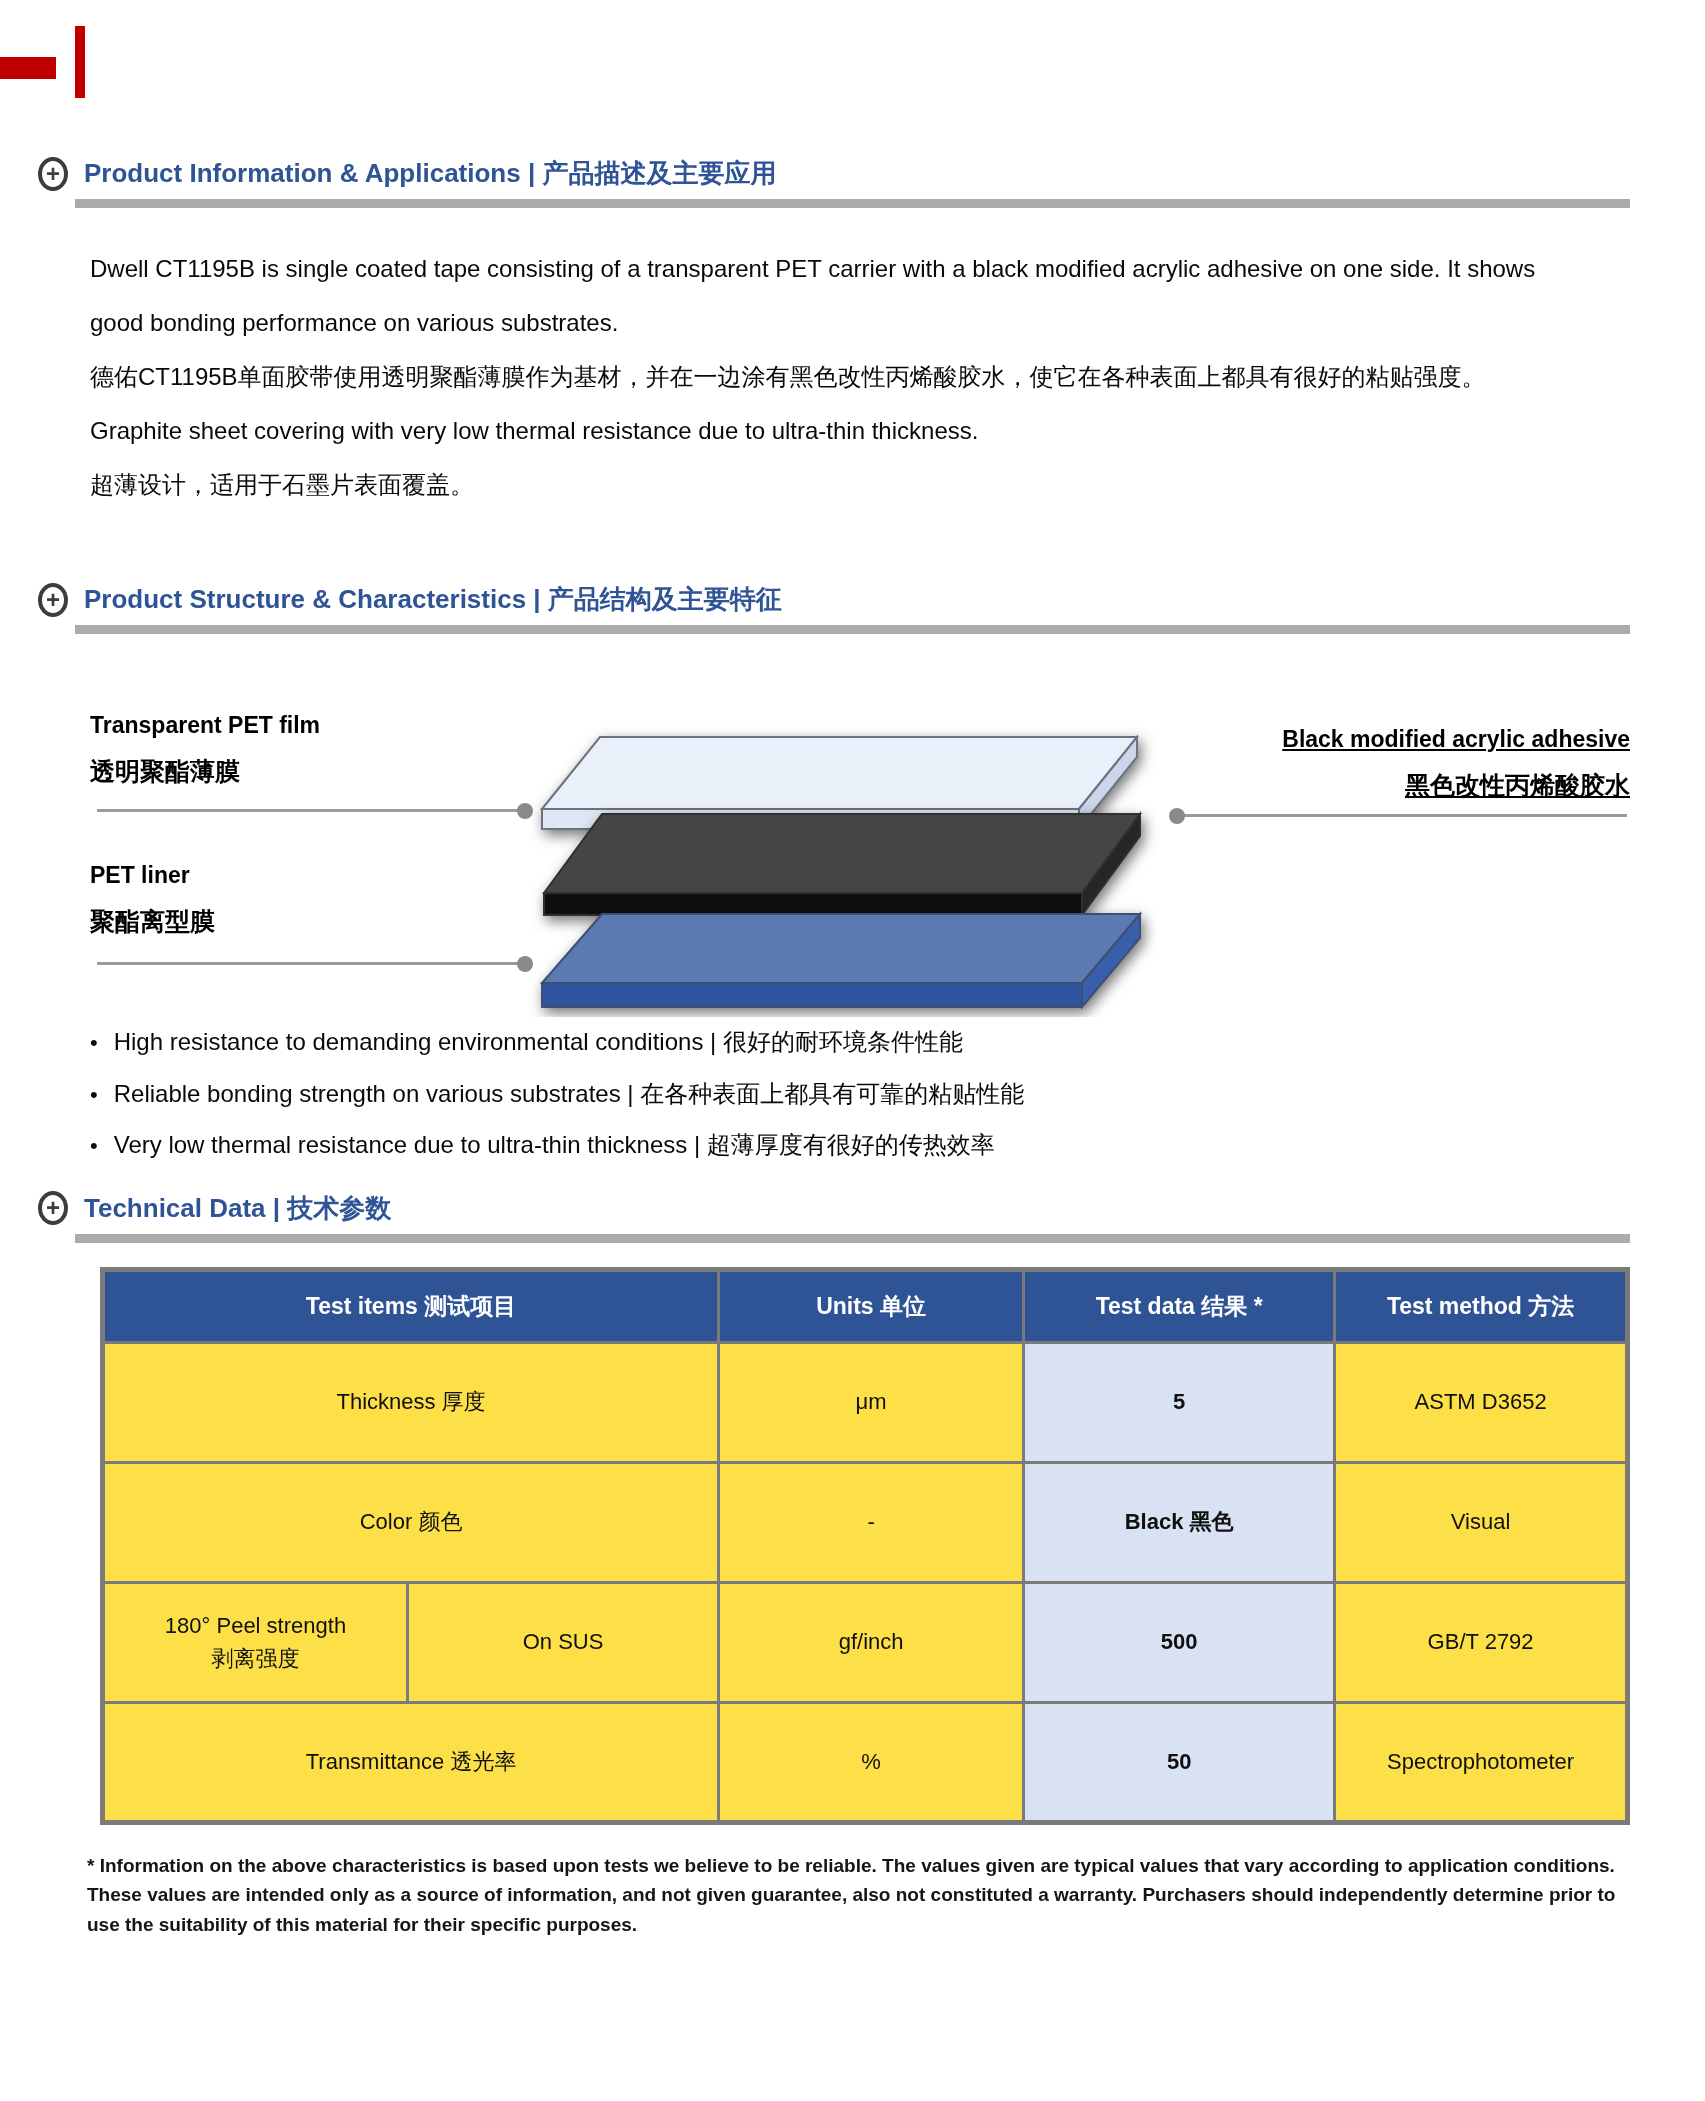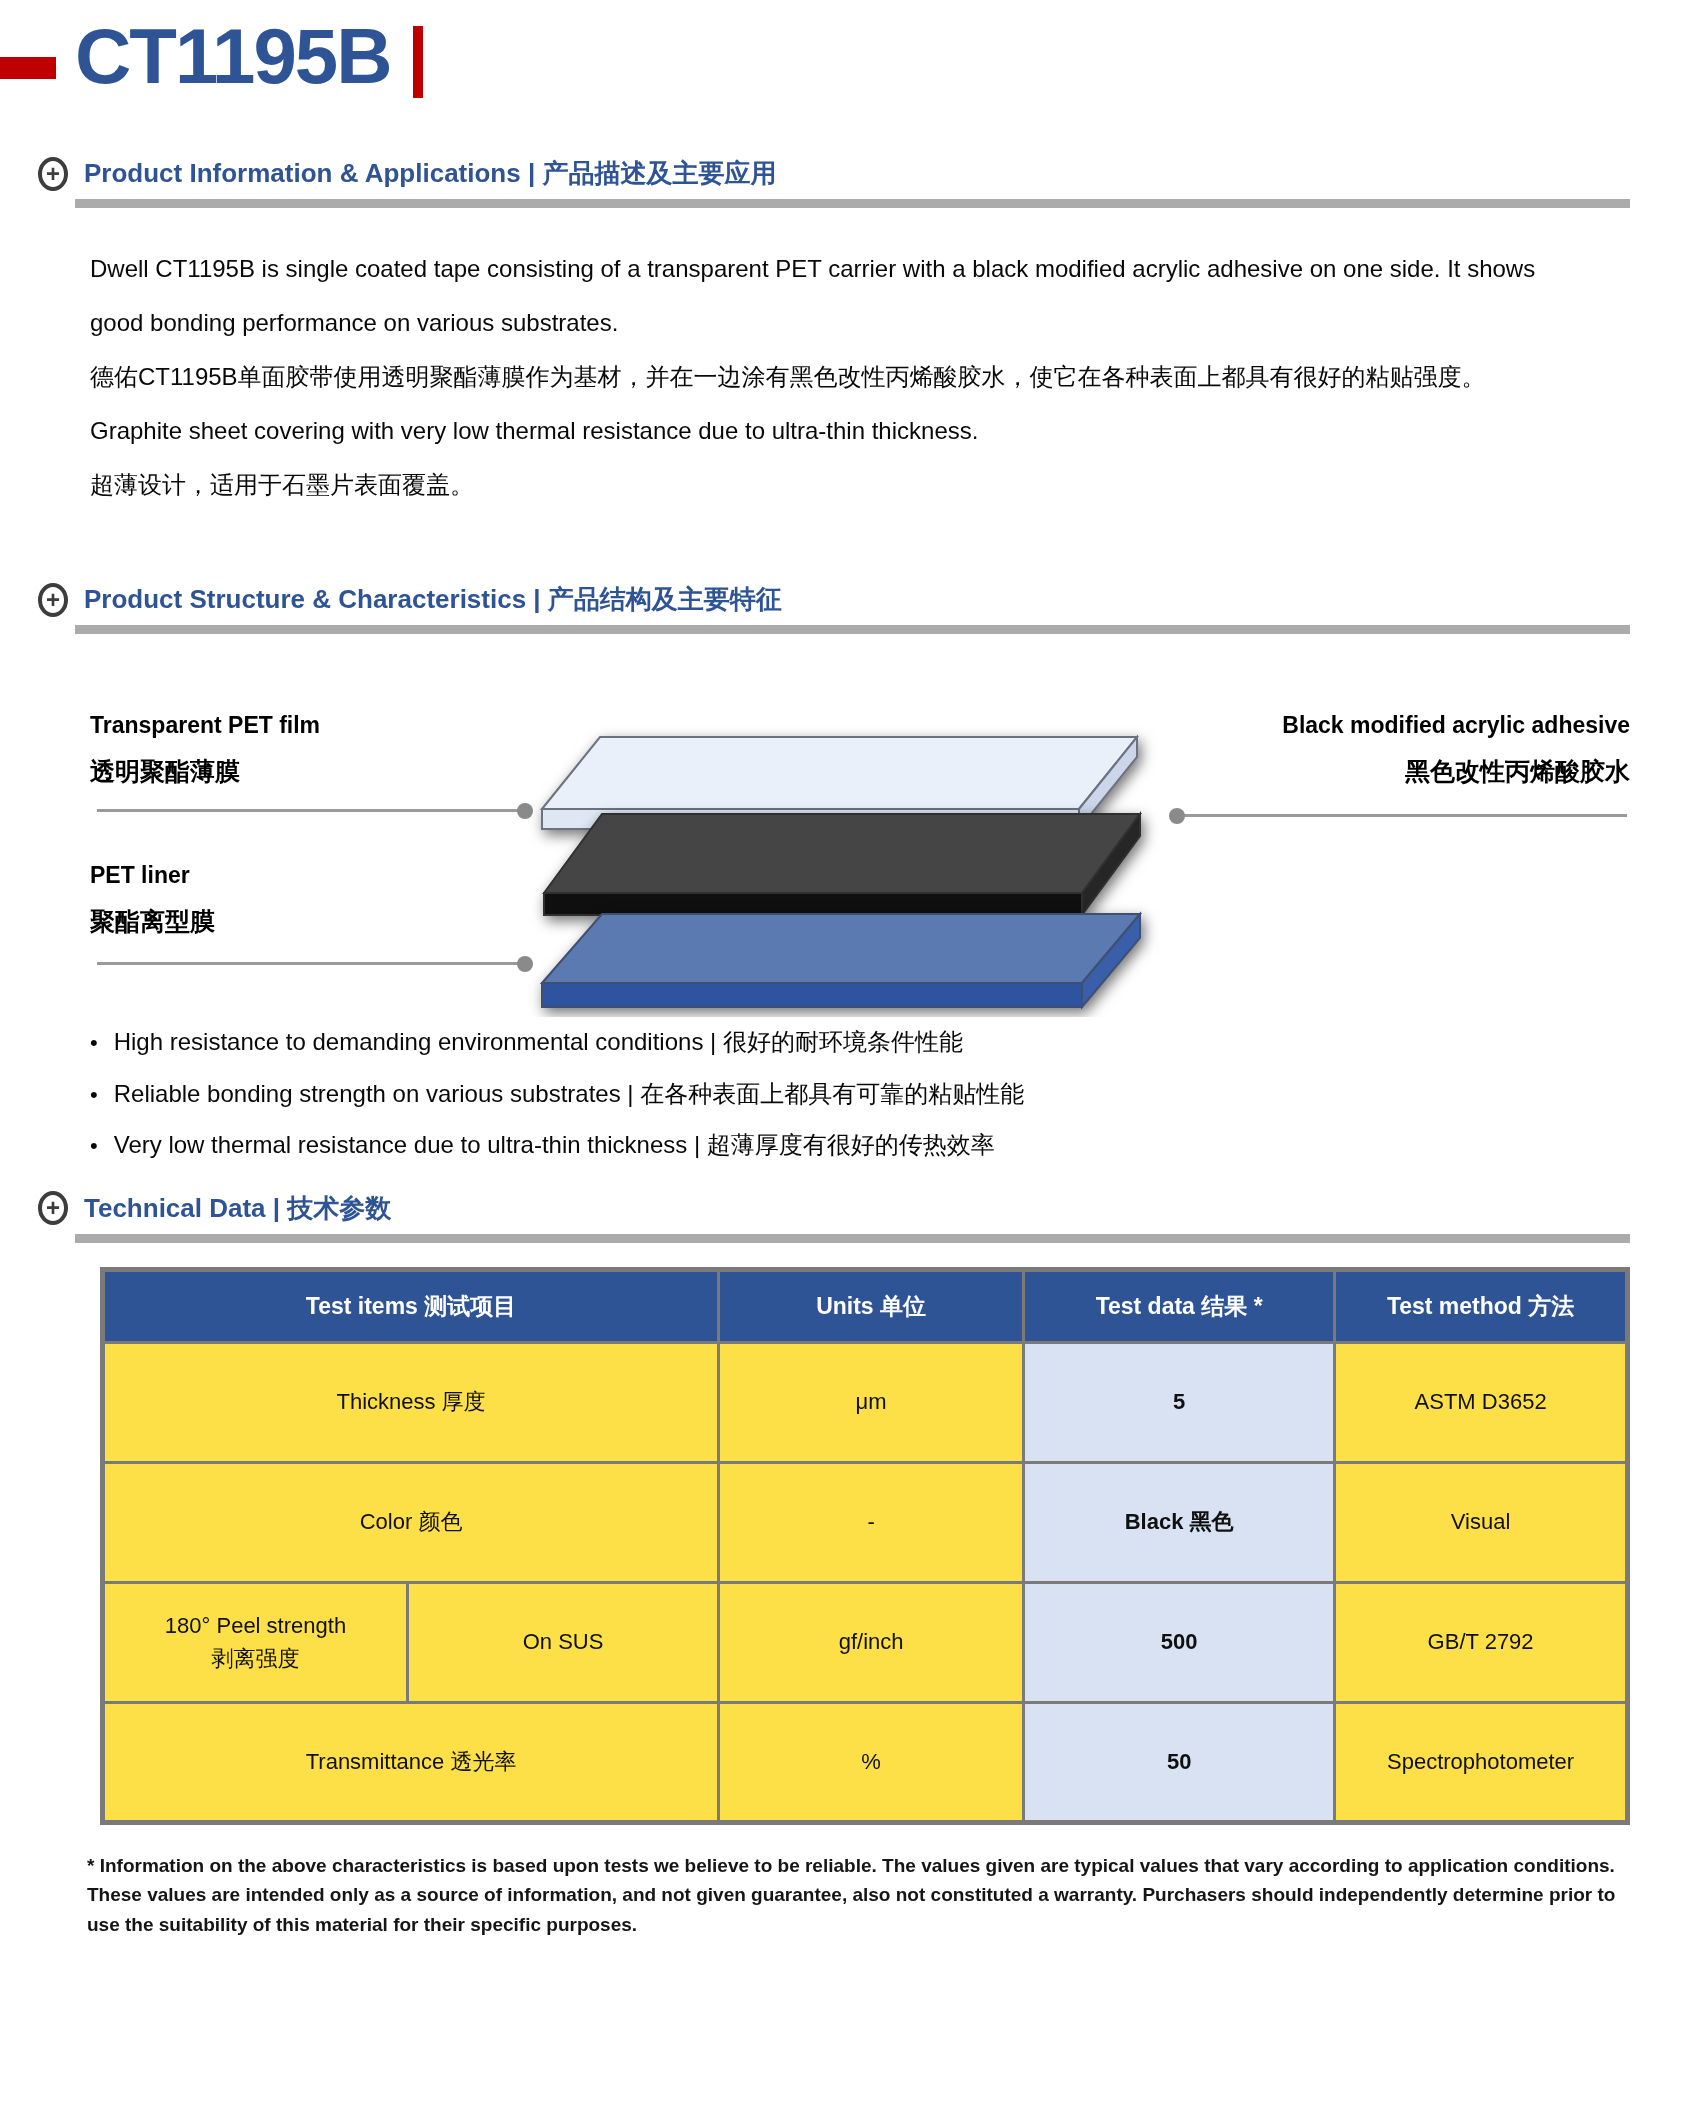--- a/index.html
+++ b/index.html
@@ -63,21 +63,20 @@
   .sp-s1 { height:58px; } .sp-s2 { height:70px; } .sp-s3 { height:20px; }
 </style>
 </head>
 <body>
 
 <div class="red-dash"></div>
 
 <div class="page">
 
   <div class="masthead">
-    <div class="product-code">CT1195B</div>
     <div class="red-bar"></div>
   </div>
 
   <div class="sp-s1"></div>
 
   <div class="sec-head">
     <span class="circle-plus">+</span>
     <span class="sec-title">Product Information &amp; Applications | 产品描述及主要应用</span>
   </div>
   <div class="sec-rule"></div>
@@ -108,21 +107,21 @@
     </div>
 
     <div class="dg-label" style="left:15px; top:150px;">
       <span class="en">PET liner</span>
       <span class="cn">聚酯离型膜</span>
     </div>
     <div class="callout dot-right" style="left:22px; top:250px; width:430px;">
       <span class="dot"></span>
     </div>
 
-    <div class="dg-label right" style="top:0;">
+    <div class="dg-label right" style="top:14px;text-decoration:underline;">
       <span class="en">Black modified acrylic adhesive</span>
       <span class="cn">黑色改性丙烯酸胶水</span>
     </div>
     <div class="callout dot-left" style="left:1100px; top:102px; width:452px;">
       <span class="dot"></span>
     </div>
 
     <svg class="slabs" width="648" height="300" viewBox="0 0 648 300">
       <g style="filter:drop-shadow(3px 5px 7px rgba(0,0,0,0.55));">
         <polygon points="17,92 75,20 612,20 554,92" fill="#EAF0F9" stroke="#6b7280" stroke-width="2"></polygon>

